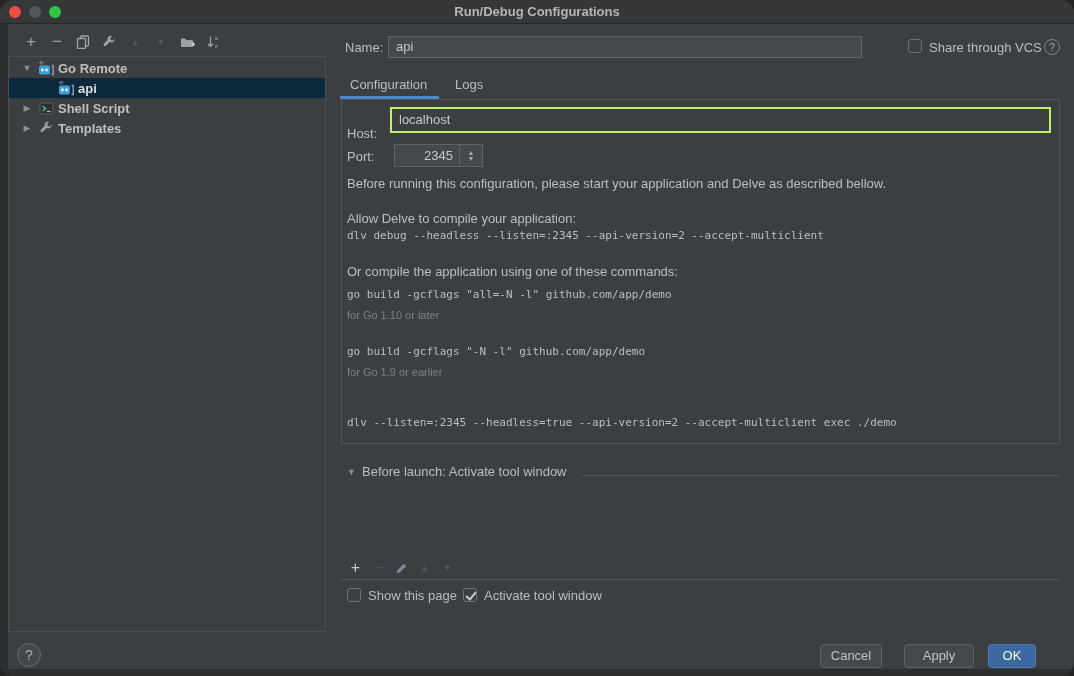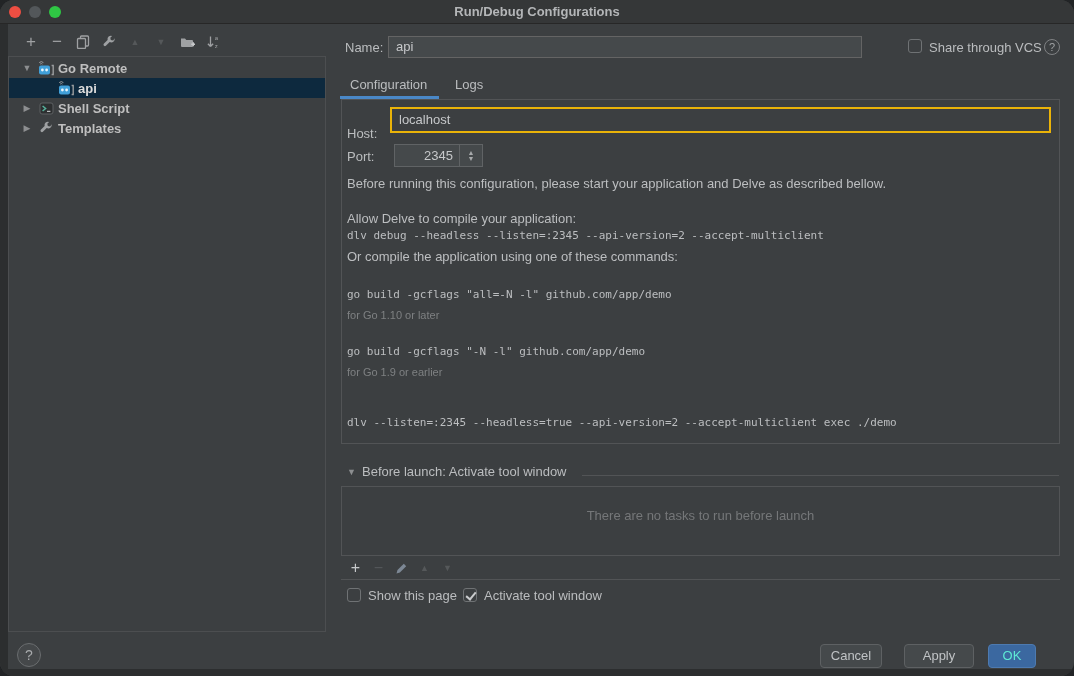--- a/index.html
+++ b/index.html
@@ -51,21 +51,21 @@
     margin:1px 0 0 4px; }
   .help-badge { position:absolute; width:16px; height:16px; border:1px solid #808284;
     border-radius:50%; color:#9fa1a3; font-size:11px; text-align:center; line-height:14px; }
   
   .tab { position:absolute; top:77px; color:#bbbdbf; }
   .tab-underline { position:absolute; left:340px; top:96px; width:99px; height:3px; background:#4a88c7; }
   
   .config-panel { position:absolute; left:341px; top:99px; width:719px; height:345px;
     border:1px solid #525456; }
   .host-input { position:absolute; left:390px; top:107px; width:661px; height:26px;
-    background:#3c3f41; border:2px solid #eab308; color:#c6c8ca;
+    background:#3c3f41; border:2px solid #bef264; color:#c6c8ca;
     padding:0 7px; line-height:22px; }
   .port-box { position:absolute; left:394px; top:144px; width:89px; height:23px;
     background:#45494b; border:1px solid #606365; display:flex; }
   .port-value { width:64px; text-align:right; padding-right:6px; line-height:21px; color:#c6c8ca; }
   .port-stepper { flex:1; border-left:1px solid #606365; display:flex; flex-direction:column;
     align-items:center; justify-content:center; color:#a7a9ab; }
   .step-arrow { font-size:7px; line-height:6px; }
   .doc { position:absolute; left:347px; color:#bcbec0; }
   .mono { font-family:"DejaVu Sans Mono", monospace; font-size:11px; color:#bcbec0; }
   .note { font-size:11px; color:#7e8082; }
@@ -80,21 +80,21 @@
   .hr2 { position:absolute; left:341px; top:579px; width:719px; height:1px; background:#525456; }
   
   .footer-help { position:absolute; left:17px; top:643px; width:24px; height:24px;
     border:1px solid #6a6d6f; border-radius:50%; background:#45484a;
     color:#a8aaac; font-size:14px; text-align:center; line-height:22px; }
   .btn { position:absolute; top:644px; height:24px; background:#45494b;
     border:1px solid #5e6163; border-radius:4px; color:#c0c3c5;
     text-align:center; line-height:22px; font-size:13px; }
   .btn-cancel { left:820px; width:62px; }
   .btn-apply  { left:904px; width:70px; }
-  .btn-ok { left:988px; width:48px; background:#3b68a0; border-color:#4d7ab0; color:#5eead4; }
+  .btn-ok { left:988px; width:48px; background:#3b68a0; border-color:#4d7ab0; color:#fef9c3; }
   svg { display:block; }
 </style>
 </head>
 <body>
 
 <div class="window">
 
   <div class="titlebar">
     <span class="tl tl-close"></span>
     <span class="tl tl-min"></span>
@@ -205,34 +205,31 @@
     <span class="port-value">2345</span>
     <span class="port-stepper">
       <span class="step-arrow">▲</span>
       <span class="step-arrow">▼</span>
     </span>
   </div>
 
   <div class="doc" style="top:211px;">Allow Delve to compile your application:</div>
   <div class="doc" style="top:176px;">Before running this configuration, please start your application and Delve as described bellow.</div>
   <div class="doc mono" style="top:229px;">dlv debug --headless --listen=:2345 --api-version=2 --accept-multiclient</div>
-  <div class="doc" style="top:249px;">Or compile the application using one of these commands:</div>
+  <div class="doc" style="top:264px;">Or compile the application using one of these commands:</div>
   <div class="doc mono" style="top:288px;">go build -gcflags "all=-N -l" github.com/app/demo</div>
   <div class="doc note" style="top:309px;">for Go 1.10 or later</div>
   <div class="doc mono" style="top:345px;">go build -gcflags "-N -l" github.com/app/demo</div>
   <div class="doc note" style="top:366px;">for Go 1.9 or earlier</div>
   <div class="doc mono" style="top:416px;">dlv --listen=:2345 --headless=true --api-version=2 --accept-multiclient exec ./demo</div>
 
   <span class="bl-twisty">▼</span>
   <div class="bl-title">Before launch: Activate tool window</div>
   <div class="bl-rule"></div>
 
-  <div class="task-box">
-    <div class="task-empty">There are no tasks to run before launch</div>
-  </div>
 
   <div class="bl-toolbar">
     <span class="tb-icon" style="color:#c7c9cb; font-size:16px;">+</span>
     <span class="tb-icon disabled" style="font-size:16px;">−</span>
     <span class="tb-icon">
       <svg width="13" height="13" viewBox="0 0 13 13">
           <path d="M1.5 11.5 l1-3.4 6.3-6.3 2.4 2.4 -6.3 6.3 z" fill="#7d8895"></path>
         </svg>
     </span>
     <span class="tb-icon tri disabled">▲</span>

